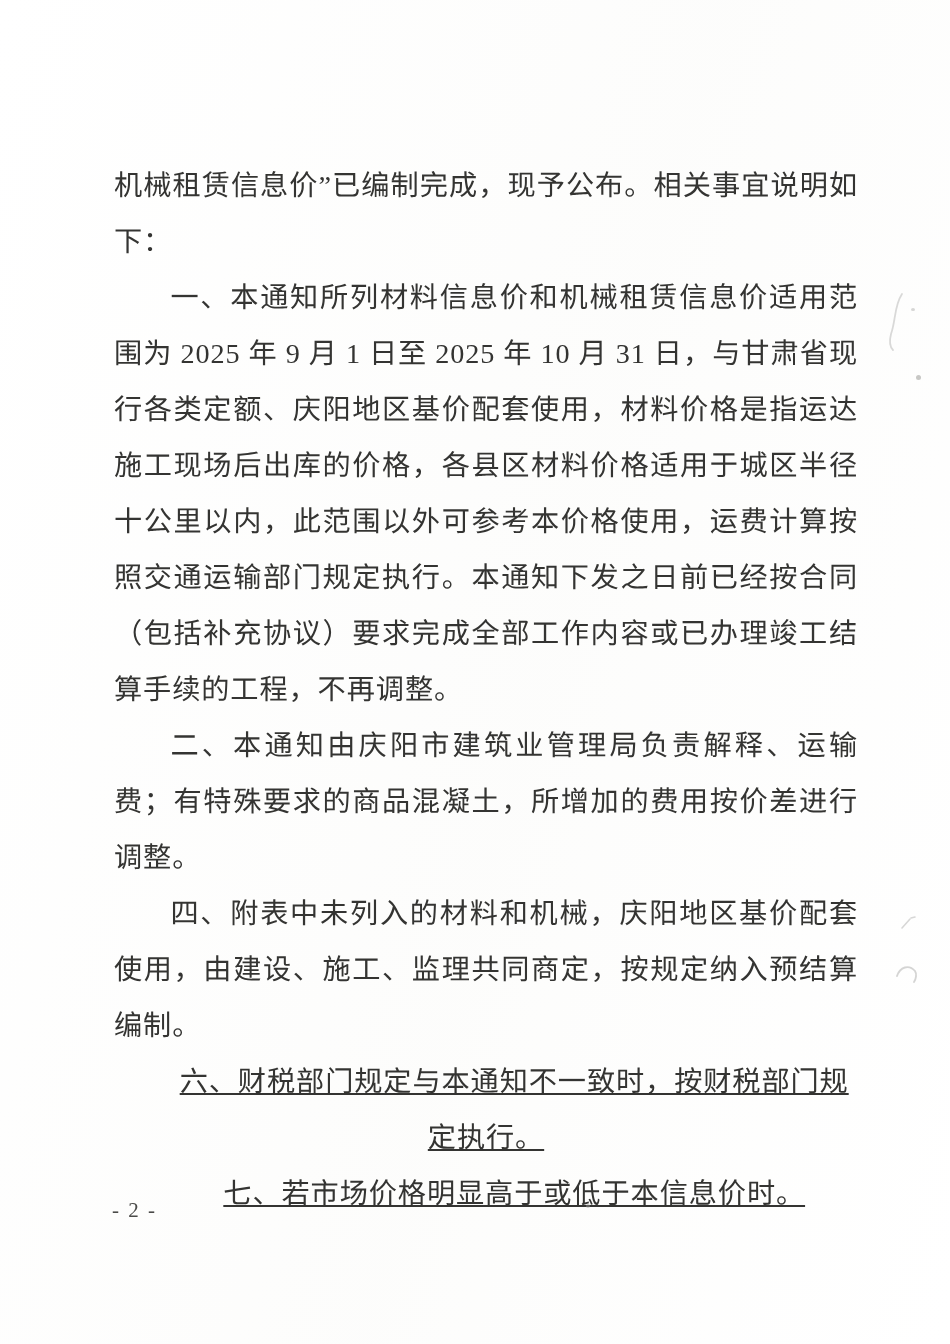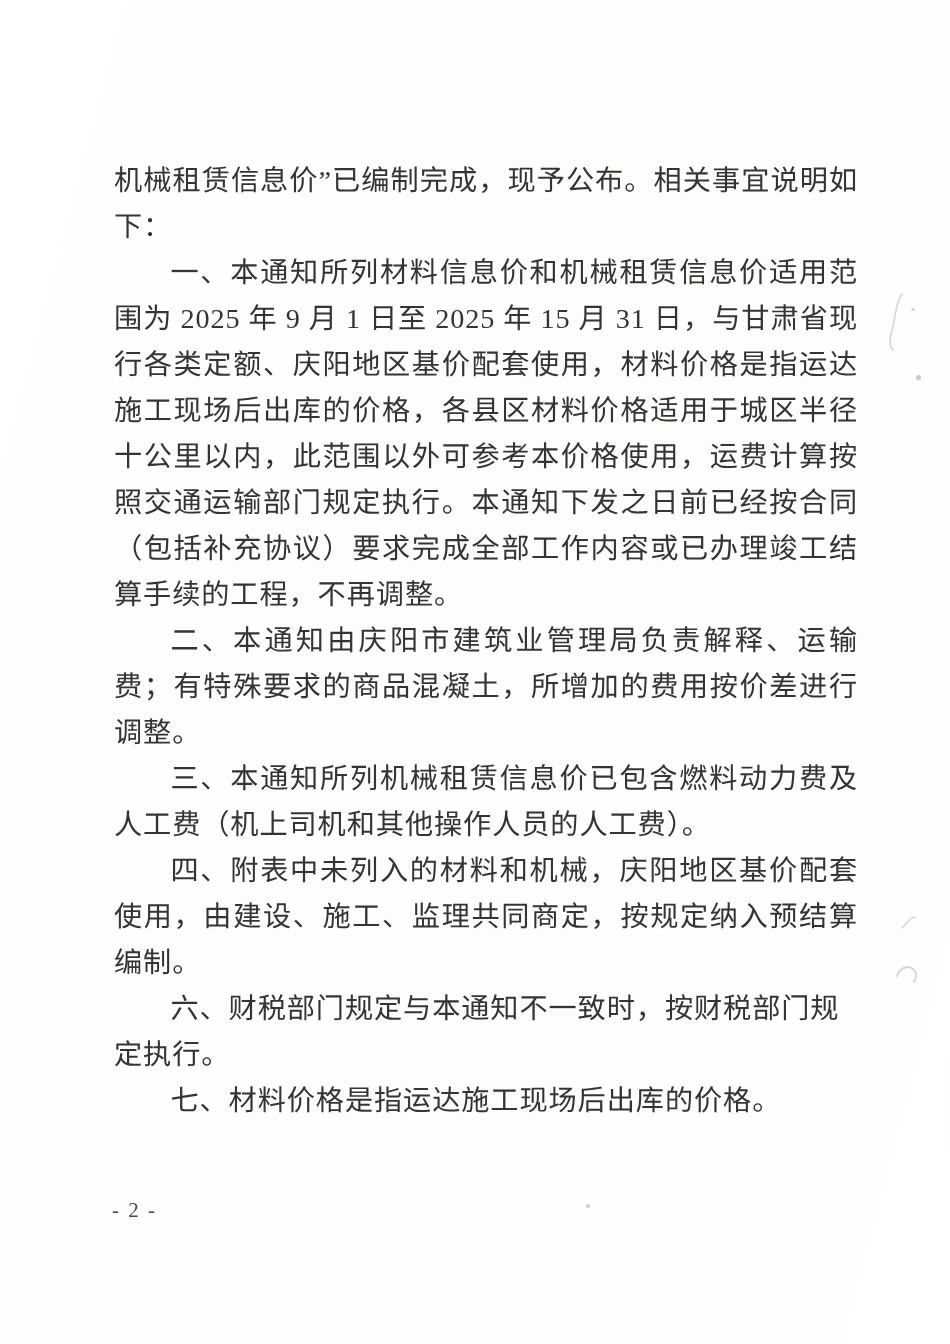--- a/index.html
+++ b/index.html
@@ -22,40 +22,41 @@
   
   .doc-body {
     position: absolute;
     left: 114px;
     top: 158px;
     width: 744px;
   }
 
   .para {
     font-size: 28.2px;
-    line-height: 46px;
+    line-height: 56px;
     letter-spacing: 0.9px;
     text-align: justify;
     text-justify: inter-ideograph;
     margin: 0;
     color: #343432;
     -webkit-font-smoothing: antialiased;
   }
 
   
   .para.continuation {
     text-indent: 0;
   }
   
   .para.indented {
     text-indent: 2em;
   }
   
   .para.nojustify {
-    text-align: left;
+    text-align: center;
+    text-decoration: underline;
   }
 
   
   .page-number {
     position: absolute;
     left: 112px;
     top: 1198px;
     font-size: 21px;
     letter-spacing: 2px;
     color: #4a4a48;
@@ -90,32 +91,31 @@
 <body>
 
 <div class="page">
 
   <div class="scan-tint"></div>
 
   <div class="doc-body">
 
     <p class="para continuation">机械租赁信息价”已编制完成，现予公布。相关事宜说明如下：</p>
 
-    <p class="para indented">一、本通知所列材料信息价和机械租赁信息价适用范围为 2025 年 9 月 1 日至 2025 年 15 月 31 日，与甘肃省现行各类定额、庆阳地区基价配套使用，材料价格是指运达施工现场后出库的价格，各县区材料价格适用于城区半径十公里以内，此范围以外可参考本价格使用，运费计算按照交通运输部门规定执行。本通知下发之日前已经按合同（包括补充协议）要求完成全部工作内容或已办理竣工结算手续的工程，不再调整。</p>
+    <p class="para indented">一、本通知所列材料信息价和机械租赁信息价适用范围为 2025 年 9 月 1 日至 2025 年 10 月 31 日，与甘肃省现行各类定额、庆阳地区基价配套使用，材料价格是指运达施工现场后出库的价格，各县区材料价格适用于城区半径十公里以内，此范围以外可参考本价格使用，运费计算按照交通运输部门规定执行。本通知下发之日前已经按合同（包括补充协议）要求完成全部工作内容或已办理竣工结算手续的工程，不再调整。</p>
 
     <p class="para indented">二、本通知由庆阳市建筑业管理局负责解释、运输费；有特殊要求的商品混凝土，所增加的费用按价差进行调整。</p>
 
-    <p class="para indented">三、本通知所列机械租赁信息价已包含燃料动力费及人工费（机上司机和其他操作人员的人工费）。</p>
 
     <p class="para indented">四、附表中未列入的材料和机械，庆阳地区基价配套使用，由建设、施工、监理共同商定，按规定纳入预结算编制。</p>
 
 
     <p class="para indented nojustify">六、财税部门规定与本通知不一致时，按财税部门规定执行。</p>
 
-    <p class="para indented nojustify">七、材料价格是指运达施工现场后出库的价格。</p>
+    <p class="para indented nojustify">七、若市场价格明显高于或低于本信息价时。</p>
 
   </div>
 
   <div class="artifact" style="left:884px; top:292px; opacity:0.32;">
     <svg width="30" height="62" viewBox="0 0 30 62" aria-hidden="true">
       <path d="M18 2 C10 14, 12 28, 7 42 C5 50, 6 55, 9 58" fill="none" stroke="#8d8d8b" stroke-width="1.8" stroke-linecap="round"></path>
     </svg>
   </div>
   <div class="speck" style="left:911px; top:308px; width:4px; height:3px; opacity:0.40;"></div>
   <div class="speck" style="left:916px; top:375px; width:5px; height:5px; opacity:0.55;"></div>

